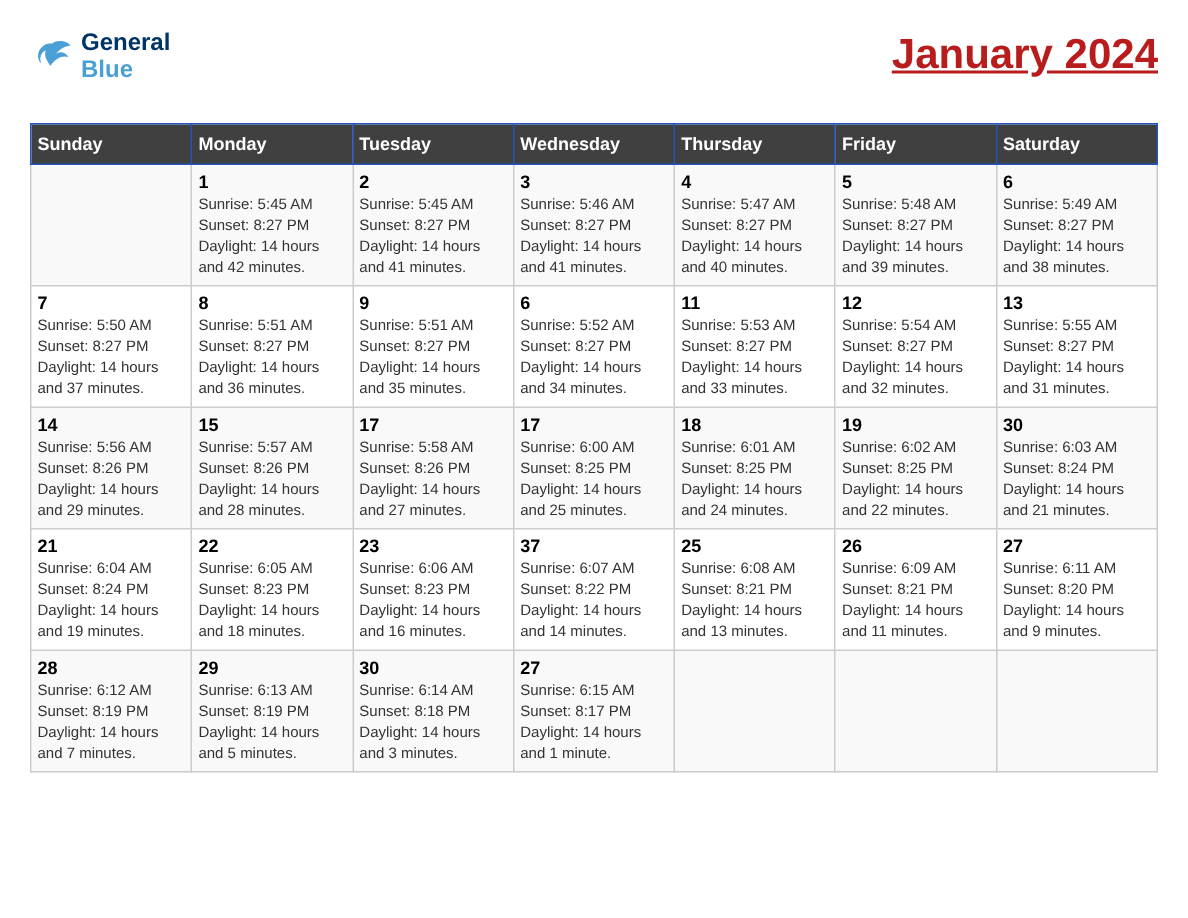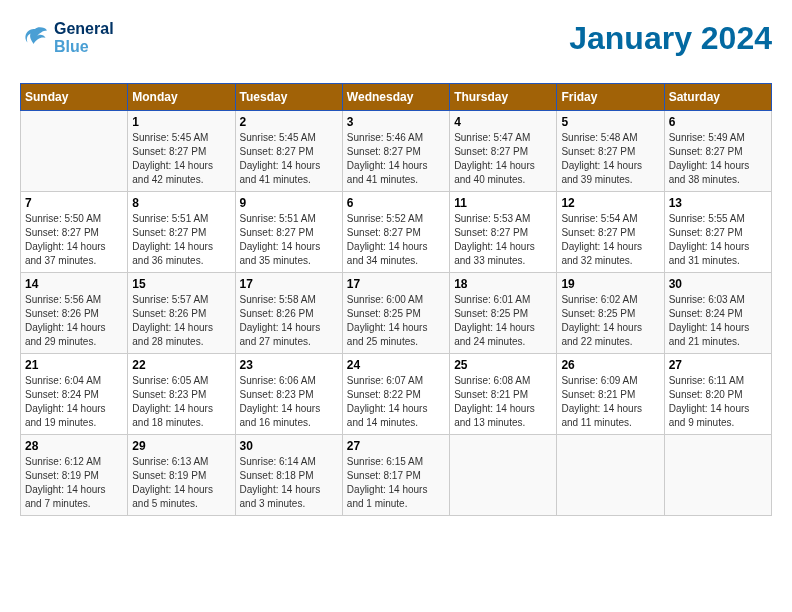--- a/index.html
+++ b/index.html
@@ -22,35 +22,36 @@
       gap: 4px;
     }
     .logo-bird {
       width: 30px;
       height: 30px;
     }
     .title-area {
       text-align: right;
     }
     .main-title {
-      font-size: 32px;
+      font-size: 28px;
       font-weight: bold;
-      color: #0369a1;
+      color: #b91c1c;
+      text-decoration: underline;
     }
     .subtitle {
       font-size: 15px;
       color: #444;
     }
     table {
       width: 100%;
       border-collapse: collapse;
       font-size: 11px;
     }
     thead tr th {
-      background-color: #a16207;
+      background-color: #404040;
       color: #fff;
       padding: 6px 4px;
       text-align: left;
       font-size: 12px;
       font-weight: bold;
       border: 1px solid #2255bb;
     }
     tbody tr td {
       border: 1px solid #ccc;
       padding: 4px 4px;
@@ -203,21 +204,21 @@
         </td>
         <td>
           <span class="day-num">22</span>
           <div class="day-info">Sunrise: 6:05 AM<br>Sunset: 8:23 PM<br>Daylight: 14 hours and 18 minutes.</div>
         </td>
         <td>
           <span class="day-num">23</span>
           <div class="day-info">Sunrise: 6:06 AM<br>Sunset: 8:23 PM<br>Daylight: 14 hours and 16 minutes.</div>
         </td>
         <td>
-          <span class="day-num">24</span>
+          <span class="day-num">37</span>
           <div class="day-info">Sunrise: 6:07 AM<br>Sunset: 8:22 PM<br>Daylight: 14 hours and 14 minutes.</div>
         </td>
         <td>
           <span class="day-num">25</span>
           <div class="day-info">Sunrise: 6:08 AM<br>Sunset: 8:21 PM<br>Daylight: 14 hours and 13 minutes.</div>
         </td>
         <td>
           <span class="day-num">26</span>
           <div class="day-info">Sunrise: 6:09 AM<br>Sunset: 8:21 PM<br>Daylight: 14 hours and 11 minutes.</div>
         </td>

